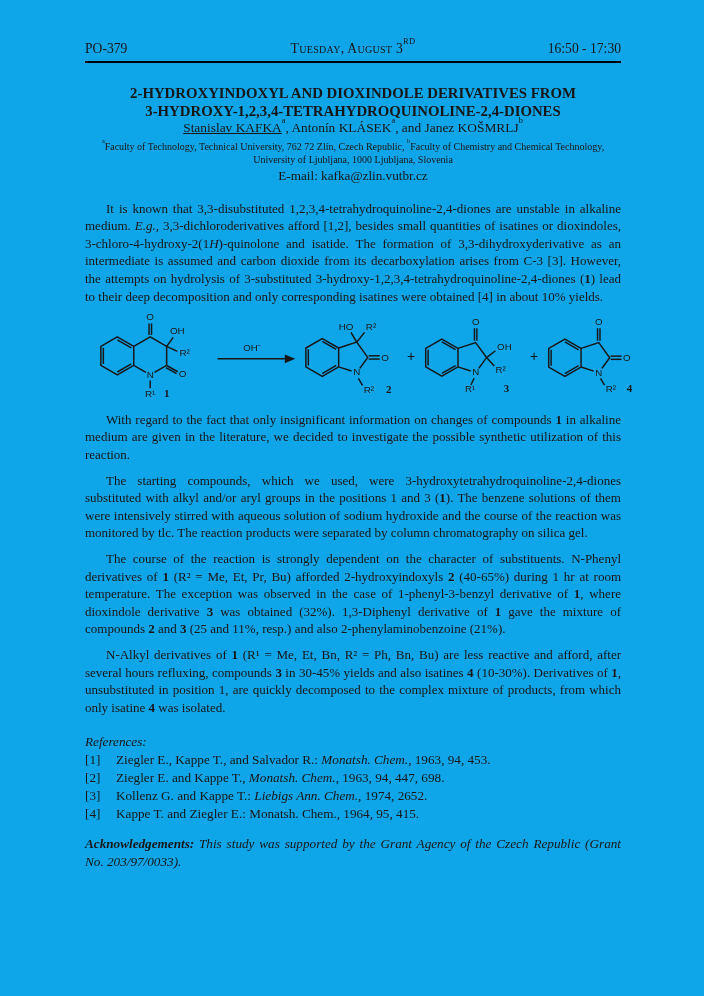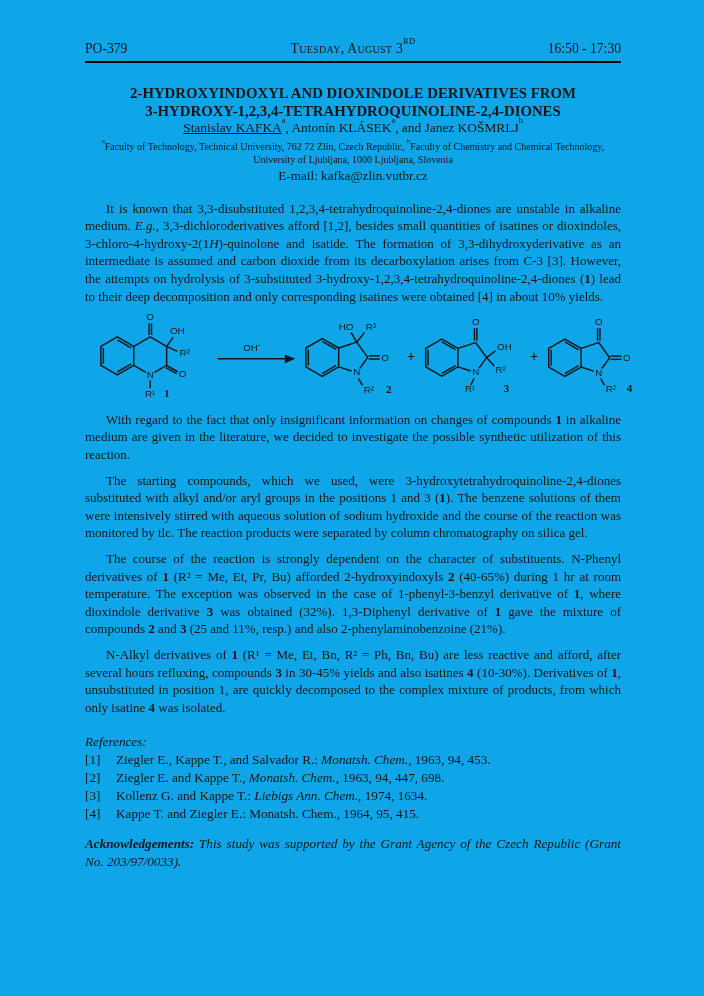--- a/index.html
+++ b/index.html
@@ -175,21 +175,21 @@
       <div class="ref-row">
         <span class="ref-num">[1]</span>
         <span><span>Ziegler E., Kappe T., and Salvador R.: </span><span class="st-i">Monatsh. Chem.</span><span>, 1963, 94, 453.</span></span>
       </div>
       <div class="ref-row">
         <span class="ref-num">[2]</span>
         <span><span>Ziegler E. and Kappe T., </span><span class="st-i">Monatsh. Chem.</span><span>, 1963, 94, 447, 698.</span></span>
       </div>
       <div class="ref-row">
         <span class="ref-num">[3]</span>
-        <span><span>Kollenz G. and Kappe T.: </span><span class="st-i">Liebigs Ann. Chem.</span><span>, 1974, 1634.</span></span>
+        <span><span>Kollenz G. and Kappe T.: </span><span class="st-i">Liebigs Ann. Chem.</span><span>, 1974, 2652.</span></span>
       </div>
       <div class="ref-row">
         <span class="ref-num">[4]</span>
         <span><span>Kappe T. and Ziegler E.: Monatsh. Chem., 1964, 95, 415.</span></span>
       </div>
     </div>
 
     <p class="ack"><span class="st-bi">Acknowledgements:</span><span class="st-i"> This study was supported by the Grant Agency of the Czech Republic (Grant No. 203/97/0033).</span></p>
 
   </div>

